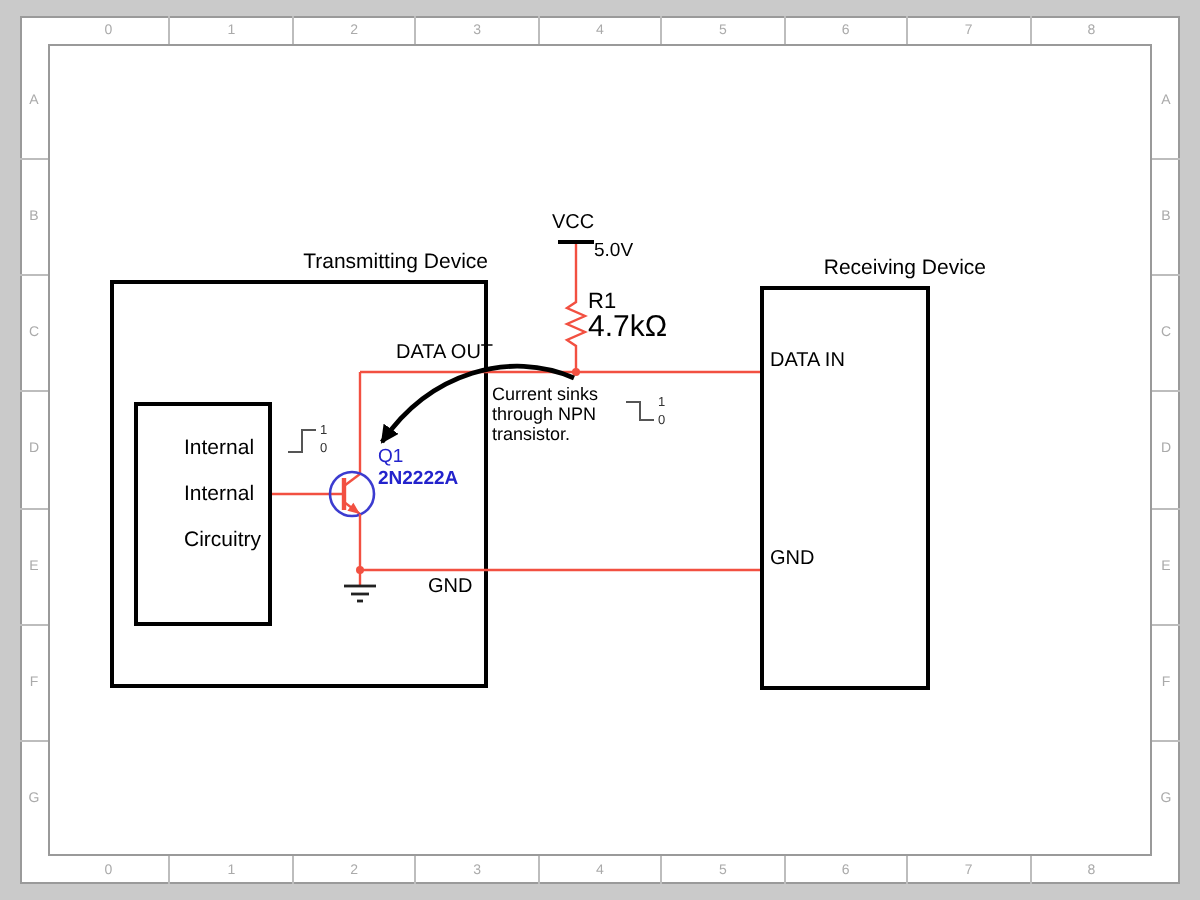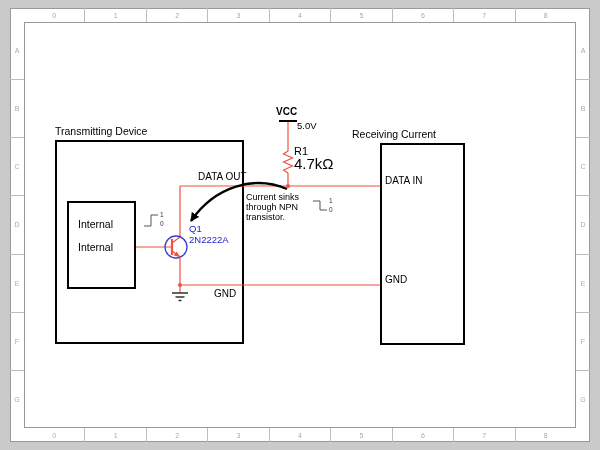--- a/index.html
+++ b/index.html
@@ -11,36 +11,36 @@
   .ruler{display:flex;color:var(--frame-text,#aaa);font-size:7px}
   #ruler-top{left:24px;top:8px;width:552px;height:14px}
   #ruler-bottom{left:24px;top:428px;width:552px;height:14px}
   #ruler-left{left:10px;top:22px;width:14px;height:406px;flex-direction:column}
   #ruler-right{left:576px;top:22px;width:14px;height:406px;flex-direction:column}
   .ruler .rcell{flex:1;display:flex;align-items:center;justify-content:center}
   #ruler-top .rcell + .rcell, #ruler-bottom .rcell + .rcell{border-left:1px solid #bdbdbd}
   #ruler-left .rcell + .rcell, #ruler-right .rcell + .rcell{border-top:1px solid #bdbdbd}
   .box{border:2px solid #000;background:transparent}
   #tx-box{left:55px;top:140px;width:189px;height:204px}
-  #internal-box{left:67px;top:201px;width:69px;height:88px;font-size:10.5px;color:#000;padding:10px 0 0 9px;line-height:23px}
+  #internal-box{left:67px;top:201px;width:69px;height:112px;font-size:10.5px;color:#000;padding:10px 0 0 23px;line-height:23px}
   #rx-box{left:380px;top:143px;width:85px;height:202px}
-  .title{font-size:10.5px;color:#000;white-space:nowrap;text-align:left}
+  .title{font-size:10.5px;color:#000;white-space:nowrap;text-align:right}
   #tx-title{left:55px;top:125px;width:189px}
   #rx-title{left:352px;top:128px;width:141px}
   .pin{font-size:10px;color:#000;white-space:nowrap}
   #pin-data-in{left:385px;top:175px}
   #pin-gnd{left:385px;top:274px}
   #net-data-out{left:198px;top:171px}
   #net-gnd{left:214px;top:288px}
-  #vcc-label{left:276px;top:106px;font-size:10px;font-weight:bold;color:#000}
+  #vcc-label{left:276px;top:106px;font-size:10px;font-weight:normal;color:#000}
   #vcc-value{left:297px;top:120px;font-size:9.5px;font-weight:normal;color:#000}
   #r1-ref{left:294px;top:145px;font-size:11px;color:#000}
   #r1-value{left:294px;top:155px;font-size:15px;color:#000}
   #q1-ref{left:189px;top:223px;font-size:9.5px;font-weight:normal;color:var(--label-blue,#2323cc)}
-  #q1-part{left:189px;top:234px;font-size:9.5px;font-weight:normal;color:var(--label-blue,#2323cc)}
+  #q1-part{left:189px;top:234px;font-size:9.5px;font-weight:bold;color:var(--label-blue,#2323cc)}
   #annotation{left:246px;top:192px;font-size:9px;line-height:10px;color:#000}
   svg.overlay{left:0;top:0;pointer-events:none}
   .wire{stroke:var(--wire,#f25041);fill:none;stroke-width:1.2}
   .wire-thick{stroke:var(--wire,#f25041);fill:none;stroke-width:2.2}
   .dot{fill:var(--wire,#f25041)}
   .gndline{stroke:#222;stroke-width:1.4;fill:none}
   .vccbar{stroke:#000;stroke-width:2;fill:none}
   .tcircle{stroke:var(--transistor-outline,#3c3cd0);fill:none;stroke-width:1.3}
   .wavesym{stroke:#555;fill:none;stroke-width:1}
   .wavetext{font-size:6.5px;fill:#333;font-family:"Liberation Sans",sans-serif}
@@ -93,24 +93,25 @@
       <div class="rcell">G</div>
     </div>
   <div class="abs" id="sheet"></div>
 
   <div class="abs box" id="tx-box"></div>
   <div class="abs title" id="tx-title">Transmitting Device</div>
 
   <div class="abs box" id="internal-box">
     <div>Internal</div>
     <div>Internal</div>
+    <div>Circuitry</div>
   </div>
 
   <div class="abs box" id="rx-box"></div>
-  <div class="abs title" id="rx-title">Receiving Current</div>
+  <div class="abs title" id="rx-title">Receiving Device</div>
 
   <svg class="abs overlay" width="600" height="450" viewBox="0 0 600 450">
     <defs>
       <marker id="ah" markerWidth="10" markerHeight="9" refX="8" refY="4.5" orient="auto" markerUnits="userSpaceOnUse">
         <path d="M0,0 L9,4.5 L0,9 Z" fill="#000"></path>
       </marker>
     </defs>
 
     <path class="vccbar" d="M279 121 H297"></path>
     <path class="wire" d="M288 122 V148"></path>

